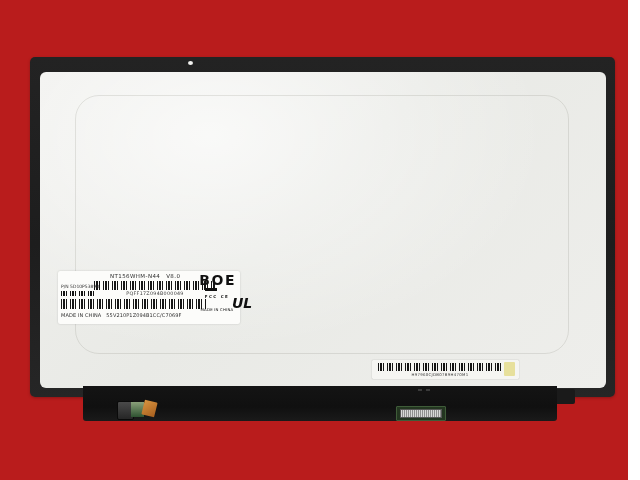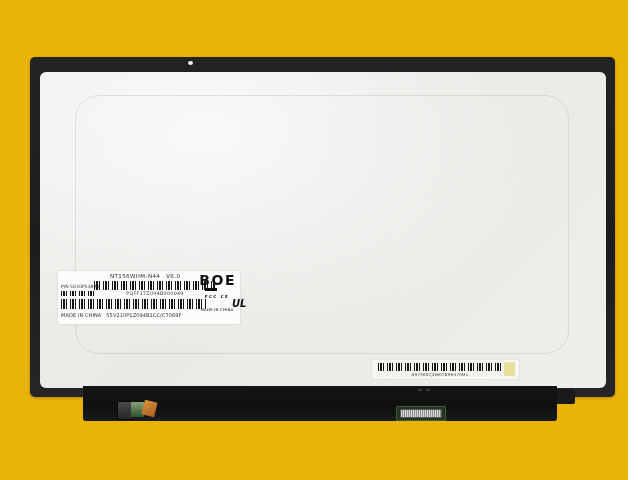--- a/index.html
+++ b/index.html
@@ -1,21 +1,21 @@
 <!DOCTYPE html>
 <html><head>
 <meta charset="utf-8">
 <style>
   html,body { margin:0; padding:0; }
   body {
     width:640px; height:480px; background:#ffffff;
     font-family:"DejaVu Sans", sans-serif;
     position:relative; overflow:hidden;
   }
-  .photo { position:absolute; left:0; top:0; width:628px; height:480px; background:#eab308; }
+  .photo { position:absolute; left:0; top:0; width:628px; height:480px; background:#b91c1c; }
 
   
   .panel-frame {
     position:absolute; left:30px; top:57px; width:585px; height:340px;
     background:linear-gradient(180deg,#232323 0%,#1d1d1d 55%,#262626 100%);
     border-radius:5px;
     box-shadow:0 1px 3px rgba(0,0,0,0.25);
   }
   
   .panel-back {
@@ -69,21 +69,21 @@
     font-size:5px; color:#2f2f2f; white-space:nowrap; letter-spacing:0.1px;
   }
   .lbl-origin-line .serial { margin-left:5px; }
   .lbl-boe {
     position:absolute; right:4px; top:3px;
     font-size:14px; line-height:13px; font-weight:800; letter-spacing:1.5px; color:#101010;
   }
   .lbl-boe-bar { position:absolute; right:23px; top:17px; width:12px; height:2.5px; background:#101010; }
   .lbl-marks { position:absolute; right:2px; top:23px; width:42px; text-align:center; color:#101010; }
   .mark-small { font-size:4px; font-weight:bold; letter-spacing:1.5px; line-height:5px; }
-  .mark-ul { font-size:10px; line-height:9px; font-weight:800; font-style:italic;padding-left:36px; }
+  .mark-ul { font-size:14px; line-height:9px; font-weight:800; font-style:italic;padding-left:36px; }
   .mark-origin { font-size:3.9px; line-height:4.5px; letter-spacing:0.2px; }
 
   
   .pcb-strip {
     position:absolute; left:83px; top:386px; width:474px; height:35px;
     background:linear-gradient(180deg,#141414 0%,#101010 60%,#1a1a1a 100%);
     border-radius:0 0 3px 3px;
   }
   .pcb-tab {
     position:absolute; left:557px; top:389px; width:18px; height:15px;

